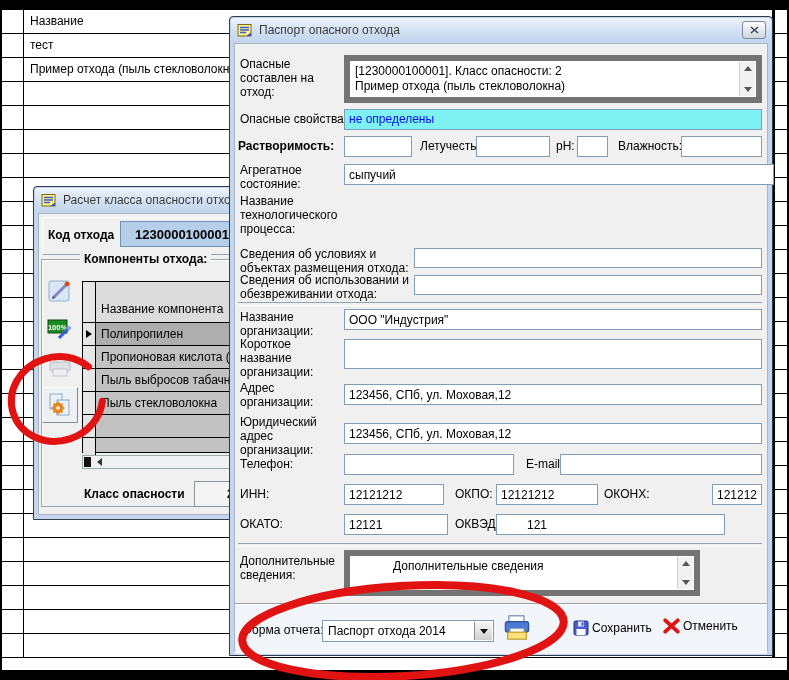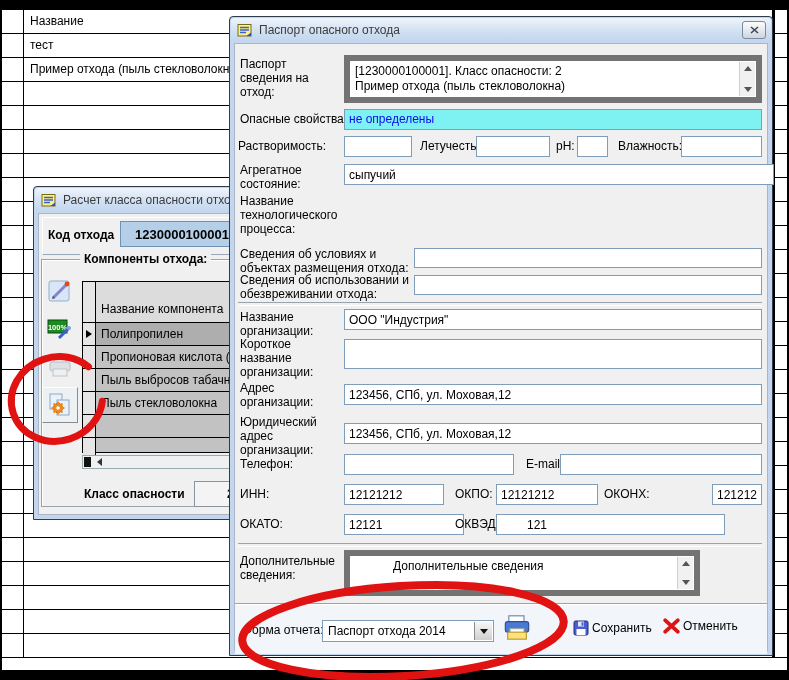--- a/index.html
+++ b/index.html
@@ -325,34 +325,34 @@
       </svg>
       <span class="ttl">Паспорт опасного отхода</span>
     </div>
     <div class="closebtn">
       <svg width="9" height="8" viewBox="0 0 9 8">
         <path d="M1 1 L8 7 M8 1 L1 7" stroke="#3c4858" stroke-width="1.6"></path>
       </svg>
     </div>
     <div class="wbody"></div>
 
-    <span class="lbl" style="left:10px;top:40px;width:100px;">Паспорт сведения на отход:</span>
+    <span class="lbl" style="left:10px;top:40px;width:100px;">Опасные составлен на отход:</span>
     <div class="ta" style="left:114px;top:38px;width:418px;height:48px;">
       <div>[1230000100001]. Класс опасности: 2</div>
       <div>Пример отхода (пыль стекловолокна)</div>
       <div class="sb">
           <span class="aru"></span>
           <span class="ard"></span>
         </div>
     </div>
 
     <span class="lbl" style="left:10px;top:95px;">Опасные свойства:</span>
     <div class="inp cyan" style="left:114px;top:92px;width:418px;height:21px;">не определены</div>
 
-    <span class="lbl" style="left:8px;top:122px;">Растворимость:</span>
+    <span class="lbl" style="left:8px;top:122px;font-weight:bold;">Растворимость:</span>
     <input class="inp" style="left: 114px; top: 119px; width: 68px; height: 21px;" value="">
     <span class="lbl" style="left:190px;top:122px;">Летучесть:</span>
     <input class="inp" style="left: 246px; top: 119px; width: 74px; height: 21px;" value="">
     <span class="lbl" style="left:326px;top:122px;">pH:</span>
     <input class="inp" style="left: 347px; top: 119px; width: 31px; height: 21px;" value="">
     <span class="lbl" style="left:388px;top:122px;">Влажность:</span>
     <input class="inp" style="left: 451px; top: 119px; width: 81px; height: 21px;" value="">
 
     <span class="lbl" style="left:10px;top:146px;width:100px;">Агрегатное состояние:</span>
     <input class="inp" style="left: 114px; top: 147px; width: 430px; height: 21px;" value="сыпучий">
@@ -385,21 +385,21 @@
     <input class="inp" style="left: 330px; top: 437px; width: 202px; height: 21px;" value="">
 
     <span class="lbl" style="left:10px;top:470px;">ИНН:</span>
     <input class="inp" style="left: 114px; top: 467px; width: 100px; height: 21px;" value="12121212">
     <span class="lbl" style="left:225px;top:470px;">ОКПО:</span>
     <input class="inp" style="left: 266px; top: 467px; width: 102px; height: 21px;" value="12121212">
     <span class="lbl" style="left:374px;top:470px;">ОКОНХ:</span>
     <input class="inp" style="left: 482px; top: 467px; width: 50px; height: 21px;" value="121212">
 
     <span class="lbl" style="left:10px;top:500px;">ОКАТО:</span>
-    <input class="inp" style="left: 114px; top: 497px; width: 120px; height: 21px;" value="12121">
+    <input class="inp" style="left: 114px; top: 497px; width: 104px; height: 21px;" value="12121">
     <span class="lbl" style="left:225px;top:500px;">ОКВЭД:</span>
     <input class="inp" style="left: 266px; top: 497px; width: 229px; height: 21px; text-indent: 26px;" value="121">
 
     <div class="groove" style="left:8px;top:526px;width:524px;"></div>
 
     <span class="lbl" style="left:10px;top:537px;width:104px;">Дополнительные сведения:</span>
     <div class="ta" style="left:114px;top:533px;width:356px;height:46px;padding-left:43px;">
       <div>Дополнительные сведения</div>
       <div class="sb">
           <span class="aru"></span>

